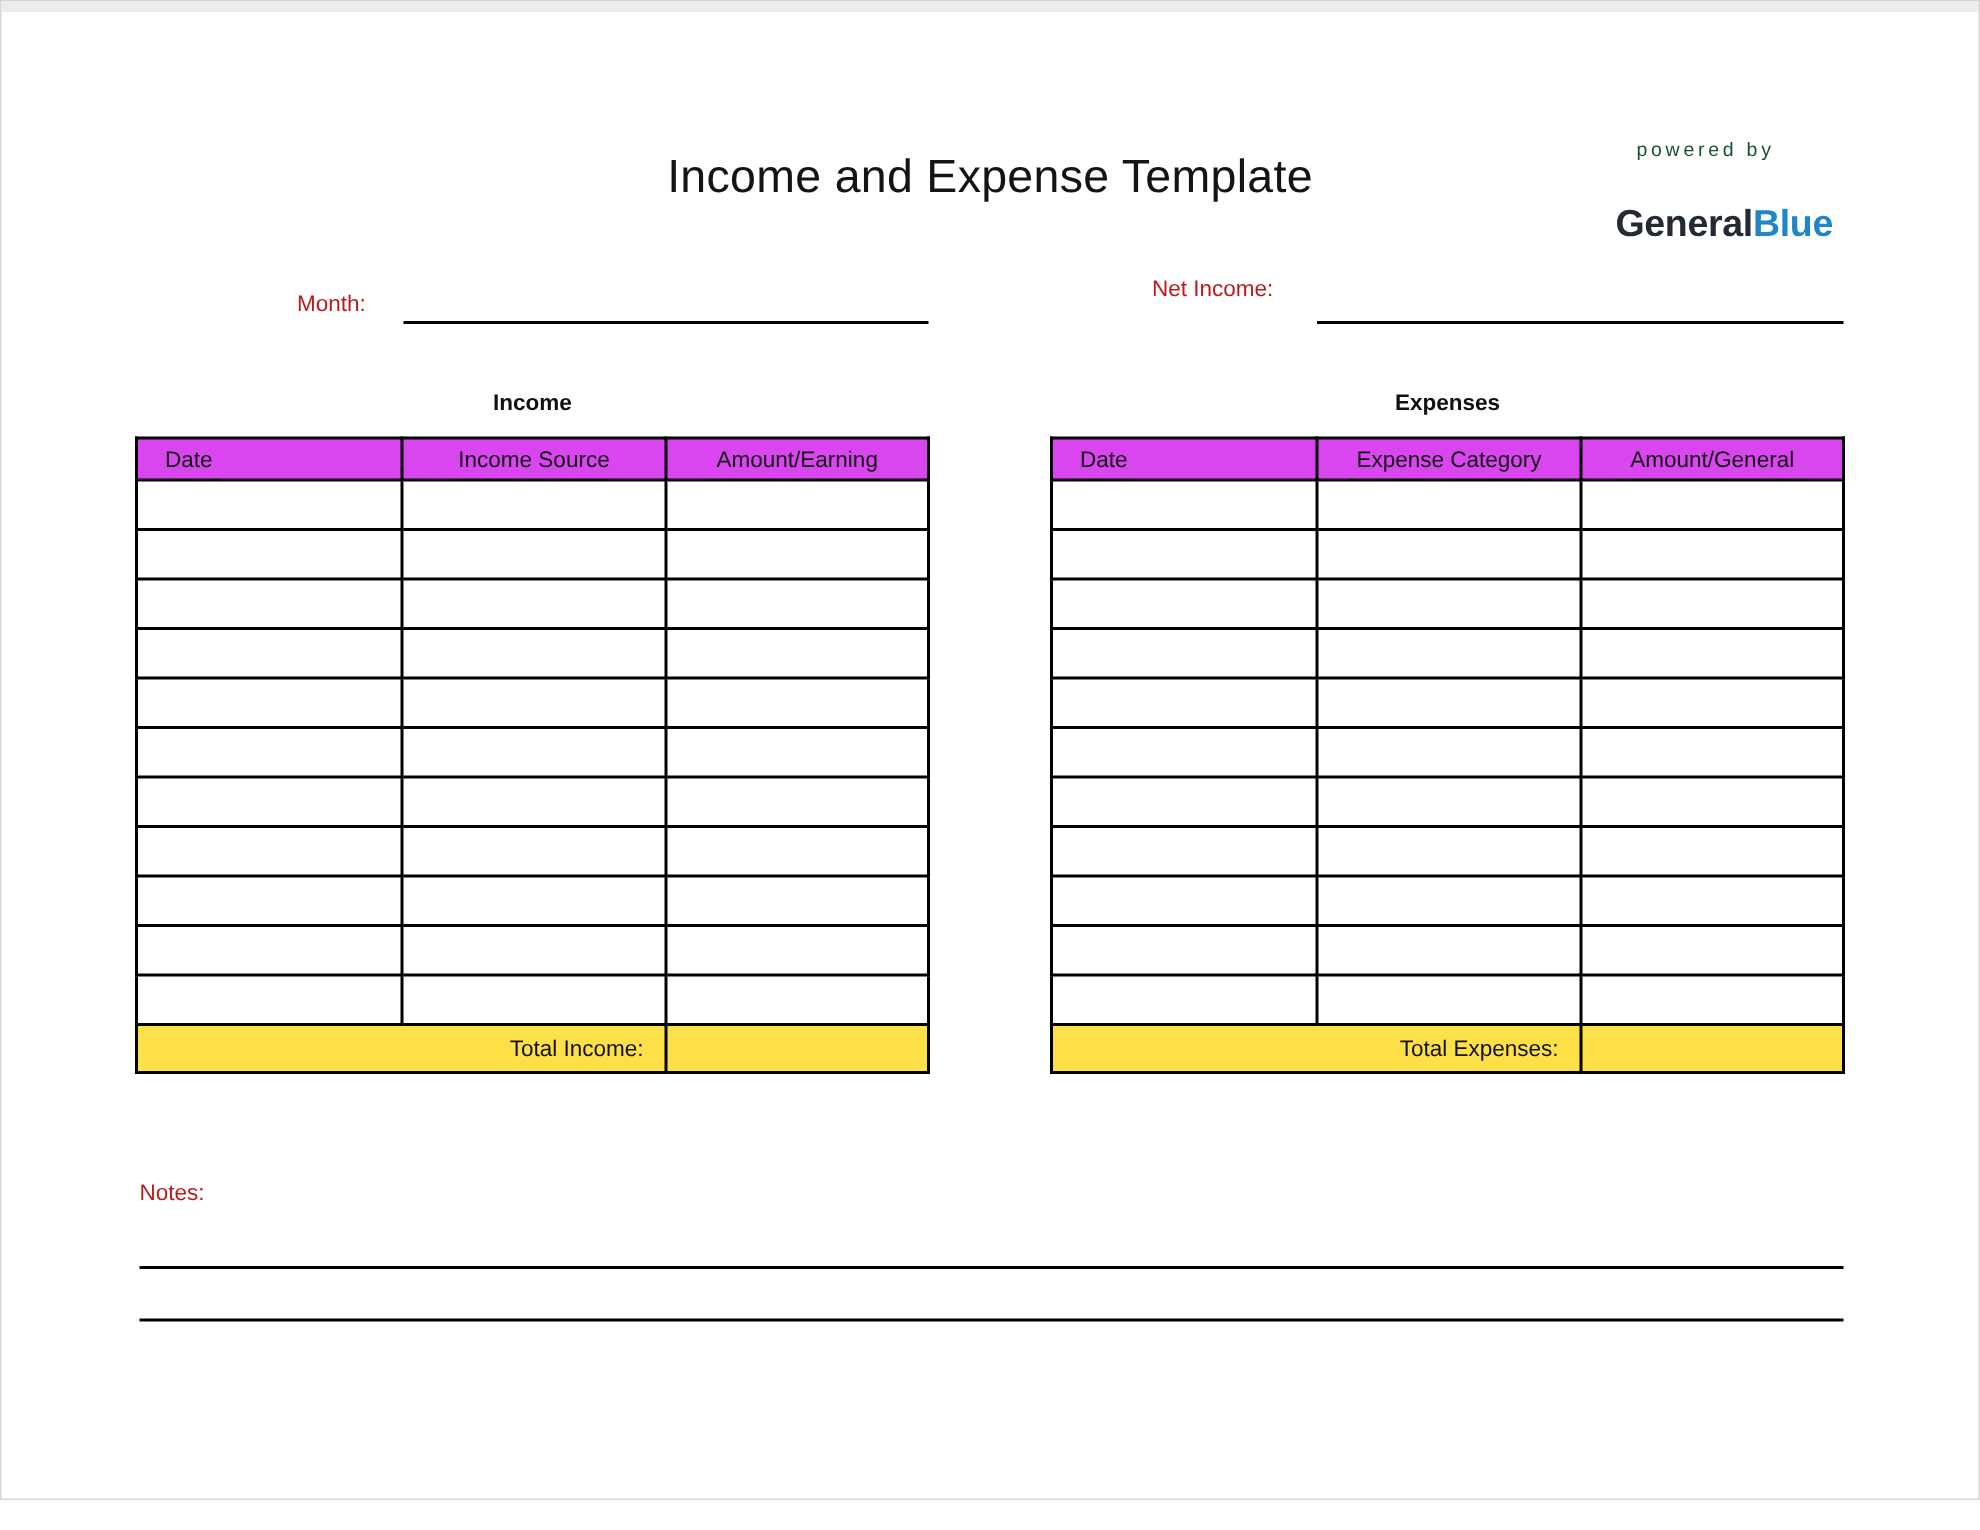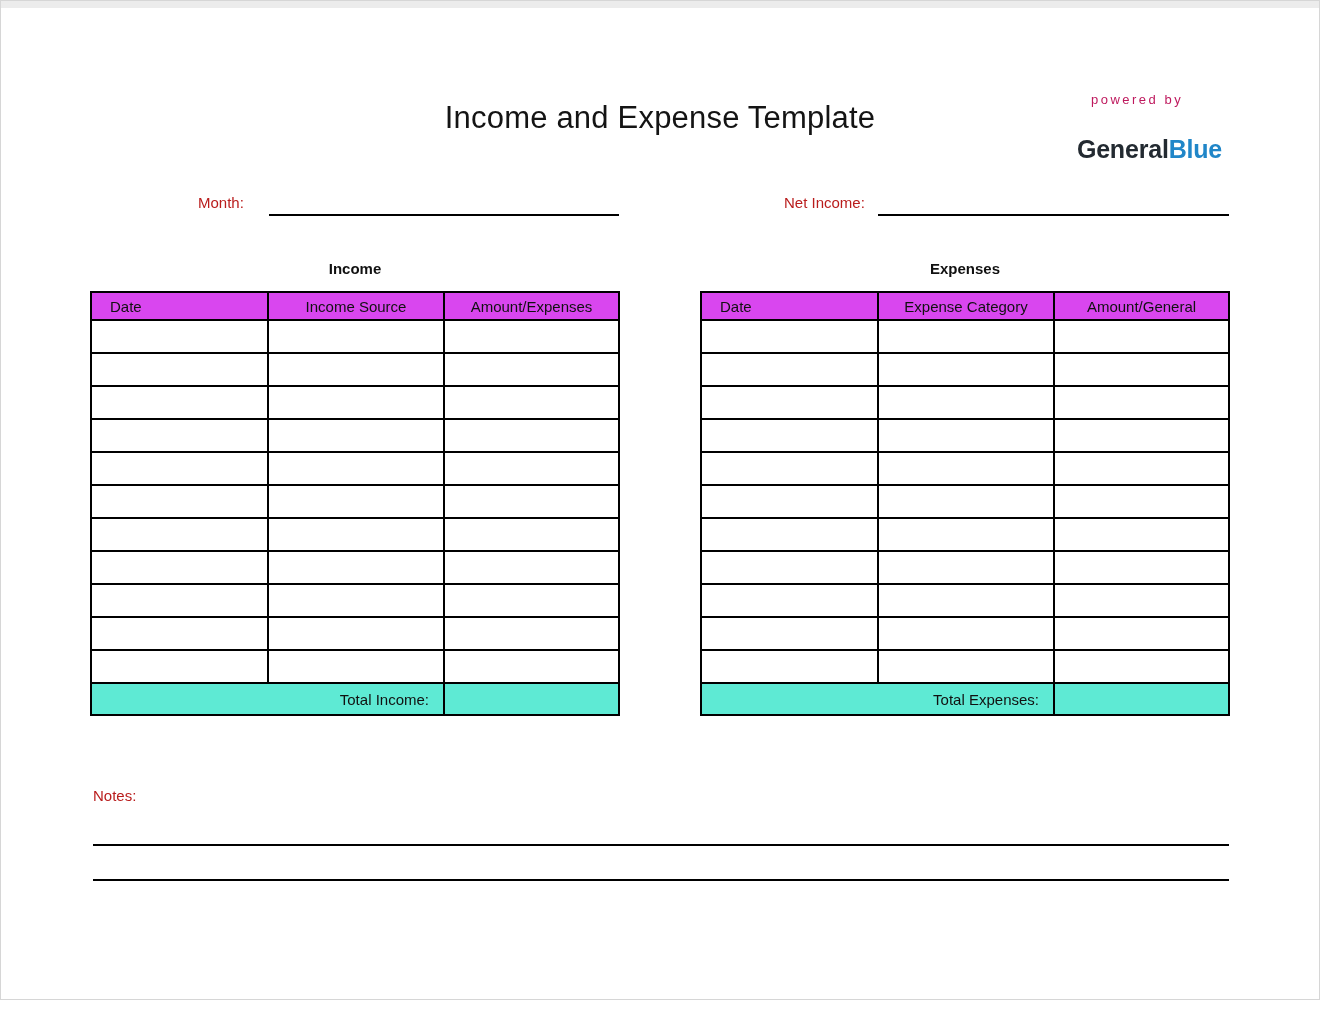--- a/index.html
+++ b/index.html
@@ -24,40 +24,40 @@
     font-weight:400;
     color:#141414;
     letter-spacing:0.2px;
   }
   .branding{
     position:absolute;top:91px;right:97px;text-align:left;
   }
   .powered-by{
     font-size:13px;
     letter-spacing:2.5px;
-    color:#be185d;
+    color:#14532d;
     padding-left:14px;
     margin-bottom:2px;
   }
   .brand-wordmark{
     font-size:25px;
     font-weight:600;
     letter-spacing:-0.2px;
     margin-top:28px;
   }
   .brand-dark{color:#232a31;}
   .brand-blue{color:#2086c8;}
 
   .field-label{
     position:absolute;
     font-size:15px;
     color:#b91c1c;
   }
   #month-label{top:193px;left:197px;}
-  #net-income-label{top:193px;left:767px;margin-left:16px;}
+  #net-income-label{top:183px;left:767px;}
   .fill-line{
     position:absolute;
     border-top:2px solid #000000;
     height:0;
   }
   #month-line{top:213px;left:268px;width:350px;}
   #net-income-line{top:213px;left:877px;width:351px;}
 
   .section-title{
     position:absolute;
@@ -95,21 +95,21 @@
   }
   .data-table th.col-first{
     text-align:left;
     padding-left:18px;
   }
   .data-table tbody td{
     height:33px;
     background:#ffffff;
   }
   .data-table tr.total-row td{
-    background:#5eead4;
+    background:#fde047;
     height:32px;
   }
   .data-table td.total-label{
     text-align:right;
     padding-right:14px;
   }
 
   #notes-label{top:786px;left:92px;text-align:right;}
   #notes-line-1{top:843px;left:92px;width:1136px;}
   #notes-line-2{top:878px;left:92px;width:1136px;}
@@ -140,21 +140,21 @@
   <table class="data-table" id="income-table">
     <colgroup>
       <col style="width:177px">
       <col style="width:176px">
       <col style="width:175px">
     </colgroup>
     <thead>
       <tr>
         <th class="col-first">Date</th>
         <th>Income Source</th>
-        <th>Amount/Expenses</th>
+        <th>Amount/Earning</th>
       </tr>
     </thead>
     <tbody>
         <tr>
           <td></td>
           <td></td>
           <td></td>
         </tr>
         <tr>
           <td></td>

